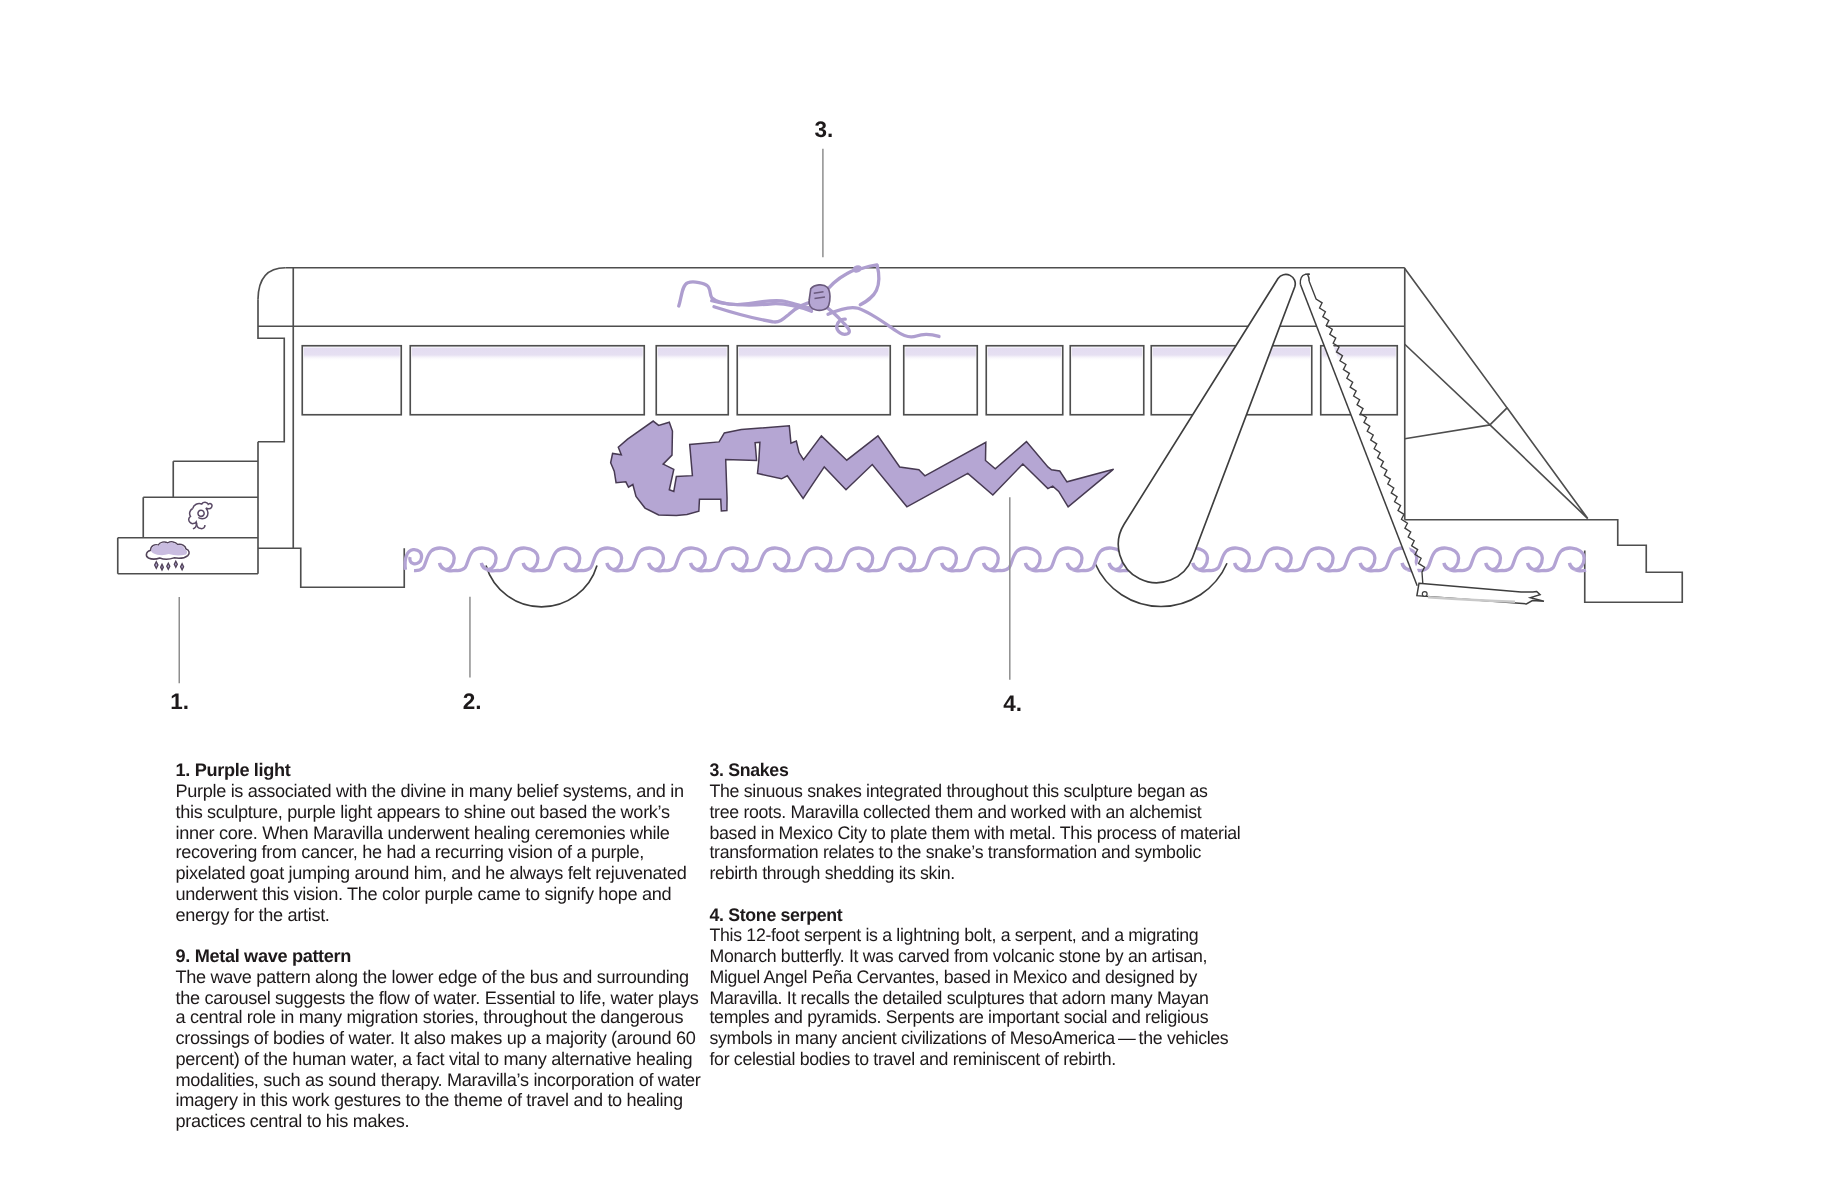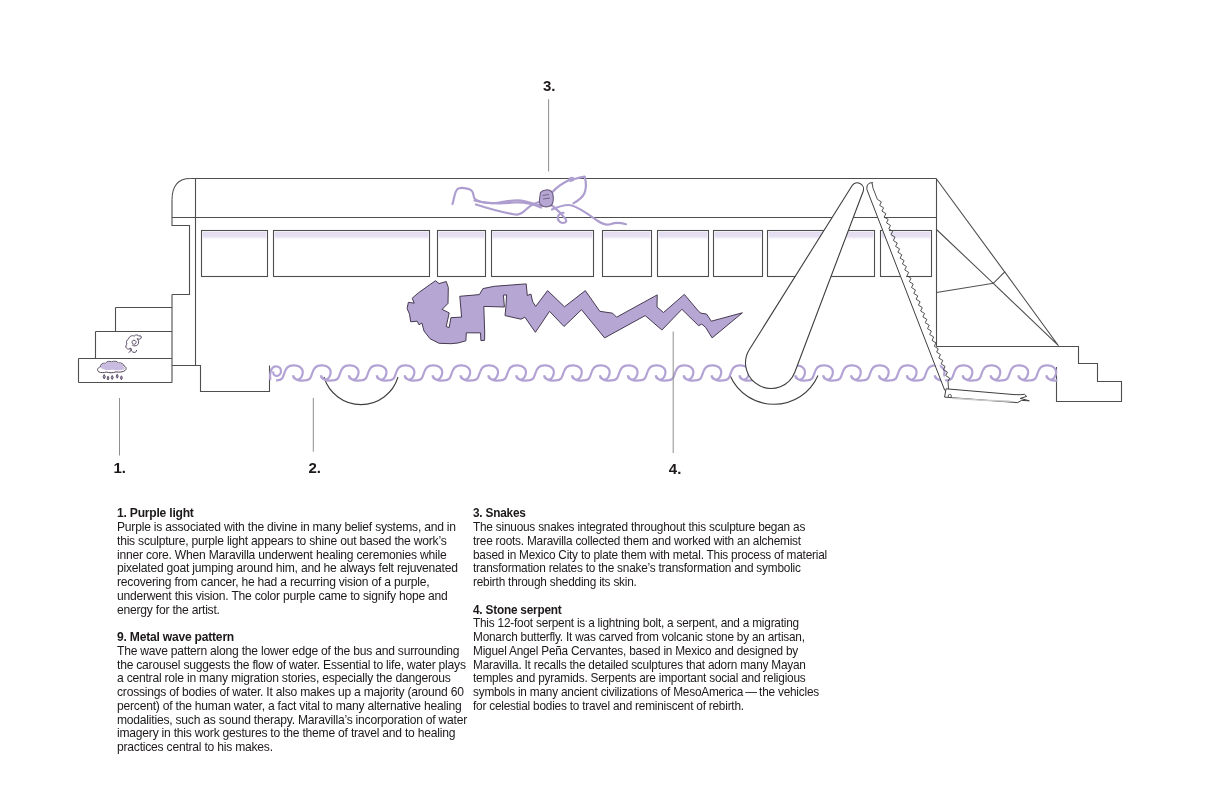--- a/index.html
+++ b/index.html
@@ -118,29 +118,29 @@
   <text x="308.5" y="472.9">2.</text>
   <text x="543" y="91.1">3.</text>
   <text x="668.8" y="473.9">4.</text>
 </g>
 </svg>
 <div class="col" style="left:117px;top:507.3px">
 <div class="h">1. Purple light</div>
 <div>Purple is associated with the divine in many belief systems, and in</div>
 <div>this sculpture, purple light appears to shine out based the work’s</div>
 <div>inner core. When Maravilla underwent healing ceremonies while</div>
+<div>recovering from cancer, he had a recurring vision of a purple,</div>
 <div>pixelated goat jumping around him, and he always felt rejuvenated</div>
-<div>recovering from cancer, he had a recurring vision of a purple,</div>
 <div>underwent this vision. The color purple came to signify hope and</div>
 <div>energy for the artist.</div>
 <div>&nbsp;</div>
 <div class="h">9. Metal wave pattern</div>
 <div>The wave pattern along the lower edge of the bus and surrounding</div>
 <div>the carousel suggests the flow of water. Essential to life, water plays</div>
-<div>a central role in many migration stories, especially the dangerous</div>
+<div>a central role in many migration stories, throughout the dangerous</div>
 <div>crossings of bodies of water. It also makes up a majority (around 60</div>
 <div>percent) of the human water, a fact vital to many alternative healing</div>
 <div>modalities, such as sound therapy. Maravilla’s incorporation of water</div>
 <div>imagery in this work gestures to the theme of travel and to healing</div>
 <div>practices central to his makes.</div>
 </div>
 <div class="col" style="left:472.5px;top:507.3px;transform:scaleX(0.978);transform-origin:0 0">
 <div class="h">3. Snakes</div>
 <div>The sinuous snakes integrated throughout this sculpture began as</div>
 <div>tree roots. Maravilla collected them and worked with an alchemist</div>

